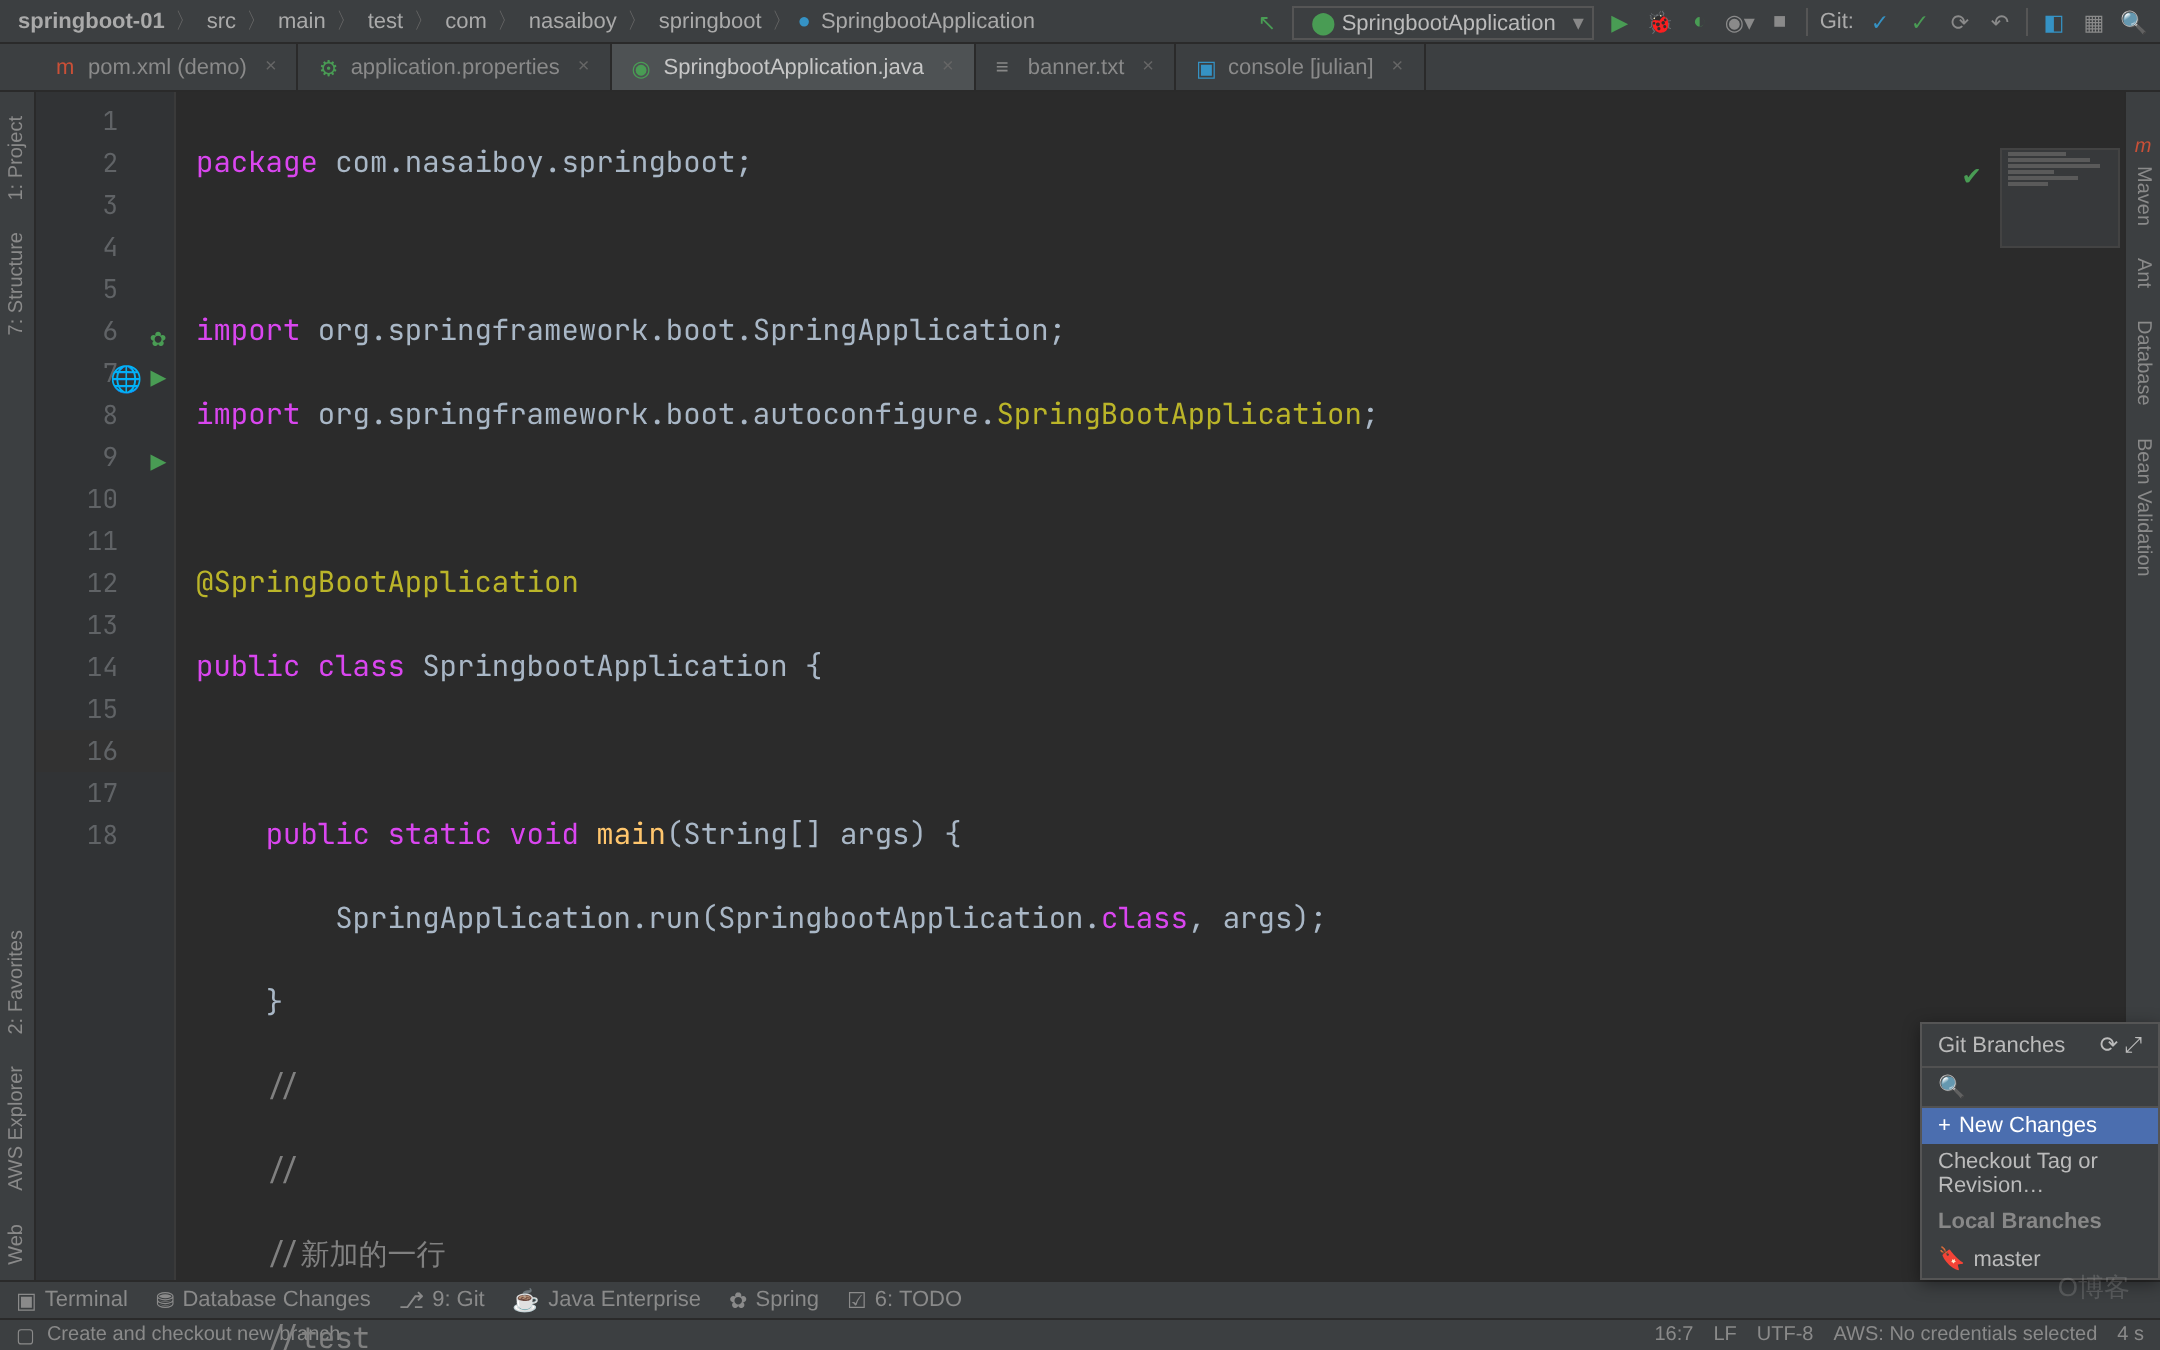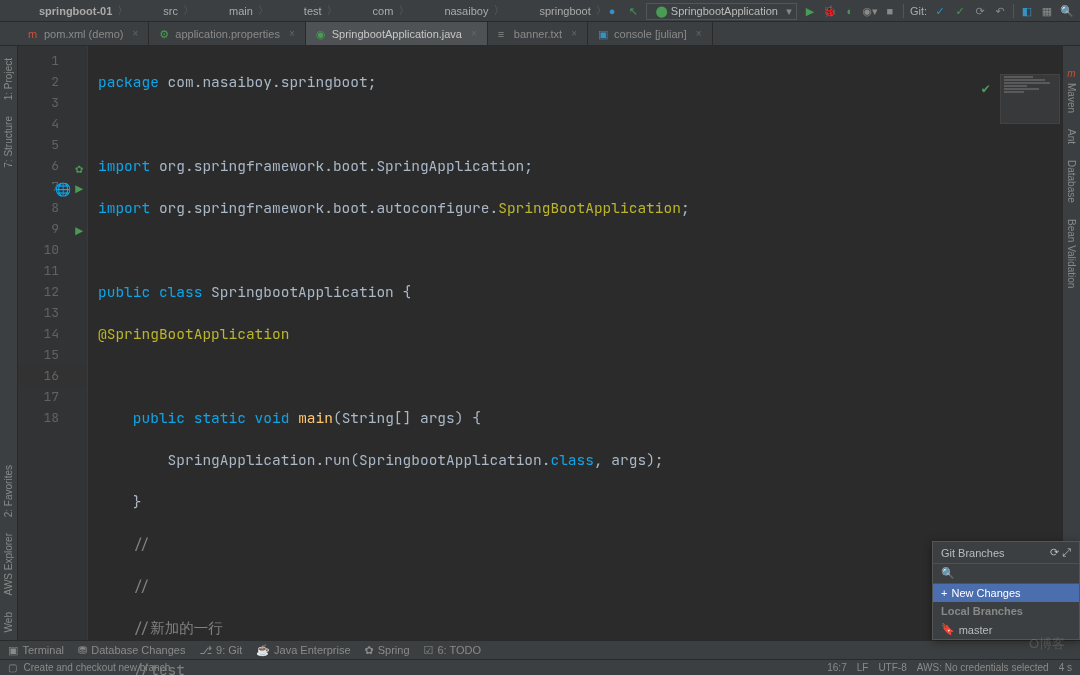--- a/index.html
+++ b/index.html
@@ -16,21 +16,21 @@
     .breadcrumb-bar {
       height: 22px;
       background: #3c3f41;
       border-bottom: 1px solid #2a2a2a;
       display: flex;
       align-items: center;
       padding: 0 6px;
       font-size: 11px;
       color: #aaaaaa;
     }
-    .breadcrumb-item { padding: 0 3px; cursor: pointer; margin-left: 30px; }
+    .breadcrumb-item { padding: 0 3px; cursor: pointer; }
     .bc-sep { color: #666; padding: 0 2px; }
     .toolbar-right {
       position: absolute;
       right: 6px;
       top: 0;
       height: 22px;
       display: flex;
       align-items: center;
       gap: 6px;
     }
@@ -117,21 +117,21 @@
     .gutter-ico { position: absolute; right: 4px; top: 3px; width: 14px; height: 14px; }
     .gutter-ico2 { position: absolute; right: 18px; top: 3px; width: 14px; height: 14px; }
     .code {
       flex: 1;
       padding: 4px 0 0 10px;
       color: #a9b7c6;
       white-space: pre;
       position: relative;
     }
     .code-line { height: 21px; }
-    .kw { color: #0ea5e9; text-align: right; }
+    .kw { color: #d946ef; text-align: right; }
     .ann { color: #bbb529; }
     .cls { color: #a9b7c6; }
     .fn { color: #ffc66d; }
     .cmt { color: #808080; }
     .pkg { color: #a9b7c6; }
     .minimap {
       position: absolute;
       right: 2px;
       top: 28px;
       width: 60px;
@@ -165,21 +165,21 @@
       font-size: 10px;
       color: #8a8a8a;
     }
     .status-left { flex: 1; display: flex; gap: 6px; align-items: center; }
     .status-right { display: flex; gap: 10px; }
     
     .git-popup {
       position: absolute;
       right: 0;
       bottom: 35px;
-      width: 148px;
+      width: 120px;
       background: #3c3f41;
       border: 1px solid #555;
       font-size: 11px;
       box-shadow: 0 2px 8px rgba(0,0,0,0.4);
     }
     .git-header {
       padding: 4px 8px;
       border-bottom: 1px solid #515151;
       display: flex;
       justify-content: space-between;
@@ -306,22 +306,22 @@
       <div class="gutter-line" style="background:#323232">16</div>
       <div class="gutter-line">17</div>
       <div class="gutter-line">18</div>
     </div>
     <div class="code">
 <div class="code-line"><span class="kw">package </span><span class="pkg">com.nasaiboy.springboot</span><span>;</span></div>
 <div class="code-line"></div>
 <div class="code-line"><span class="kw">import </span><span class="pkg">org.springframework.boot.</span><span class="cls">SpringApplication</span><span>;</span></div>
 <div class="code-line"><span class="kw">import </span><span class="pkg">org.springframework.boot.autoconfigure.</span><span class="ann">SpringBootApplication</span><span>;</span></div>
 <div class="code-line"></div>
+<div class="code-line"><span class="ann">@SpringBootApplication</span></div>
 <div class="code-line"><span class="kw">public class </span><span class="cls">SpringbootApplication</span><span> {</span></div>
-<div class="code-line"><span class="ann">@SpringBootApplication</span></div>
 <div class="code-line"></div>
 <div class="code-line">    <span class="kw">public static void </span><span class="fn">main</span><span>(</span><span>String[] args</span><span>) {</span></div>
 <div class="code-line">        <span class="cls">SpringApplication</span><span>.</span><span style="">run</span><span>(</span><span>SpringbootApplication</span><span>.</span><span class="kw">class</span><span>, </span><span>args</span><span>);</span></div>
 <div class="code-line">    <span>}</span></div>
 <div class="code-line">    <span class="cmt">//</span></div>
 <div class="code-line">    <span class="cmt">//</span></div>
 <div class="code-line">    <span class="cmt">//新加的一行</span></div>
 <div class="code-line">    <span class="cmt">//test</span></div>
 
 
@@ -375,20 +375,21 @@
 <div class="git-popup">
   <div class="git-header">
     <span>Git Branches</span>
     <span><span>⟳</span> <span>⤢</span></span>
   </div>
   <div class="git-search">🔍</div>
   <div class="git-item selected">
       <span>+</span>
       <span>New Changes</span>
     </div>
+  <div class="git-item">Checkout Tag or Revision…</div>
   <div class="git-section">Local Branches</div>
   <div class="git-item">
       <span style="color:#d9a343">🔖</span>
       <span>master</span>
     </div>
 </div>
 
 <div class="watermark">O博客</div>
 
 </body></html>

